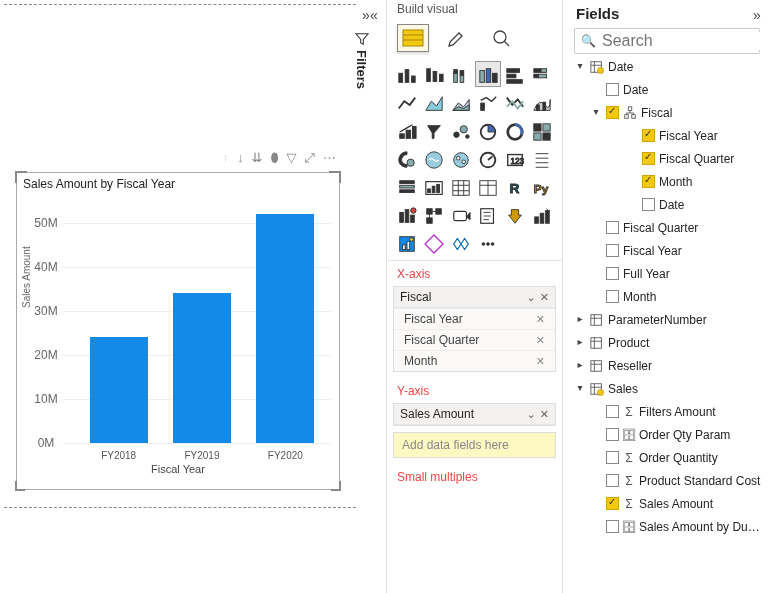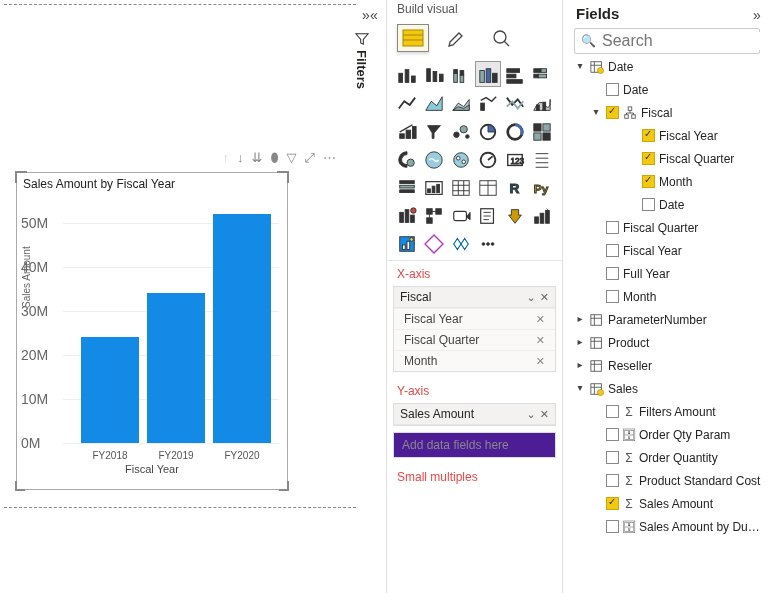--- a/index.html
+++ b/index.html
@@ -29,21 +29,21 @@
 .vis-grid .cell { width:24px; height:24px; display:flex; align-items:flex-end; justify-content:center; cursor:pointer; }
 
 .field-section { padding:6px 10px 2px; font-size:12px; color:#ef4444; border-bottom:1px solid transparent; }
 .field-well { margin:2px 6px 6px; background:#f3f2f1; border:1px solid #ddd; font-size:12px; }
 .field-well .well-head { display:flex; align-items:center; padding:3px 6px; border-bottom:1px solid #e6e6e6; }
 .field-well .well-head .wname { flex:1; }
 .field-well .well-head .wicons { display:flex; gap:4px; color:#666; font-size:11px; }
 .field-well .well-item { display:flex; align-items:center; padding:3px 10px; background:#faf9f8; border-top:1px solid #eee; }
 .field-well .well-item .iname { flex:1; color:#444; }
 .field-well .well-item .ix { color:#888; cursor:pointer; font-size:11px; }
-.placeholder-well { margin:2px 6px 6px; background:#4c1d95; border:1px solid #ddd; padding:5px 8px; color:#888; font-size:12px; }
+.placeholder-well { margin:2px 6px 6px; background:#fef9c3; border:1px solid #ddd; padding:5px 8px; color:#888; font-size:12px; }
 
 .fields-panel { position:absolute; left:566px; top:0; width:202px; height:593px; }
 .search-box { margin:4px 8px 6px; border:1px solid #ccc; border-radius:2px; padding:3px 6px; display:flex; align-items:center; gap:6px; color:#666; }
 .search-box input { border:none; outline:none; flex:1; font-size:16px; }
 
 .tree { padding:0 4px; font-size:12px; overflow-y:auto; height:520px; }
 .tree-row { display:flex; height:23px; gap:4px; cursor:pointer; }
 .tree-row.table-row { font-weight:400; }
 .tree-indent0 { padding-left:4px; }
 .tree-indent1 { padding-left:20px; }
@@ -55,32 +55,32 @@
 .tbl-icon { width:14px; height:14px; display:inline-flex; }
 .chk { width:13px; height:13px; border:1px solid #888; background:#fff; display:inline-block; flex-shrink:0; }
 .chk.checked { background:#f2c811; border-color:#d0a800; position:relative; }
 .chk.checked::after { content:"✓"; position:absolute; font-size:10px; top:-2px; left:1px; color:#333; }
 .field-icon { width:12px; display:inline-flex; justify-content:center; color:#555; font-size:12px; }
 .tree-label { flex:1; white-space:nowrap; overflow:hidden; text-overflow:ellipsis; }
 
 
 .chart-actions { position:absolute; top:150px; right:26px; display:flex; gap:8px; color:#888; }
 .chart-actions span { cursor:pointer; font-size:13px; }
-.chart-container { position:absolute; left:16px; top:172px; width:272px; height:318px; border:1px solid #aaa; }
+.chart-container { position:absolute; left:16px; top:172px; width:324px; height:318px; border:1px solid #aaa; }
 .chart-container::before,.chart-container::after,.handle-bl,.handle-br { content:""; position:absolute; width:10px; height:10px; border:2px solid #888; }
 .chart-container::before { top:-2px; left:-2px; border-right:none; border-bottom:none; }
 .chart-container::after { top:-2px; right:-2px; border-left:none; border-bottom:none; }
 .handle-bl { bottom:-2px; left:-2px; border-right:none; border-top:none; }
 .handle-br { bottom:-2px; right:-2px; border-left:none; border-top:none; }
 .chart-title { font-size:12px; padding:4px 6px 2px; color:#222; }
 .chart-area { position:relative; height:270px; padding:4px 8px 0 50px; }
 .y-label { position:absolute; left:4px; top:115px; transform:rotate(-90deg); transform-origin:left top; font-size:10px; color:#666; }
 .x-label { text-align:center; font-size:11px; color:#444; padding-top:0px; }
 .grid-line { position:absolute; left:46px; right:8px; border-top:1px solid #eee; }
-.y-tick { position:absolute; left:4px; font-size:14px; color:#666; transform:translateY(-50%); width:26px; text-align:left; }
+.y-tick { position:absolute; left:16px; font-size:12px; color:#666; transform:translateY(-50%); width:26px; text-align:center; }
 .bars { position:absolute; left:60px; right:12px; bottom:20px; top:8px; display:flex; align-items:flex-end; justify-content:space-around; }
 .bar { width:58px; background:#138ae6; }
 .x-ticks { position:absolute; left:60px; right:12px; bottom:2px; display:flex; justify-content:space-around; font-size:10px; color:#555; }
 
 .sigma::before { content:"Σ"; }
 .hier-icon svg, .tbl-icon svg { width:14px; height:14px; }
 </style>
 </head>
 <body>
 

